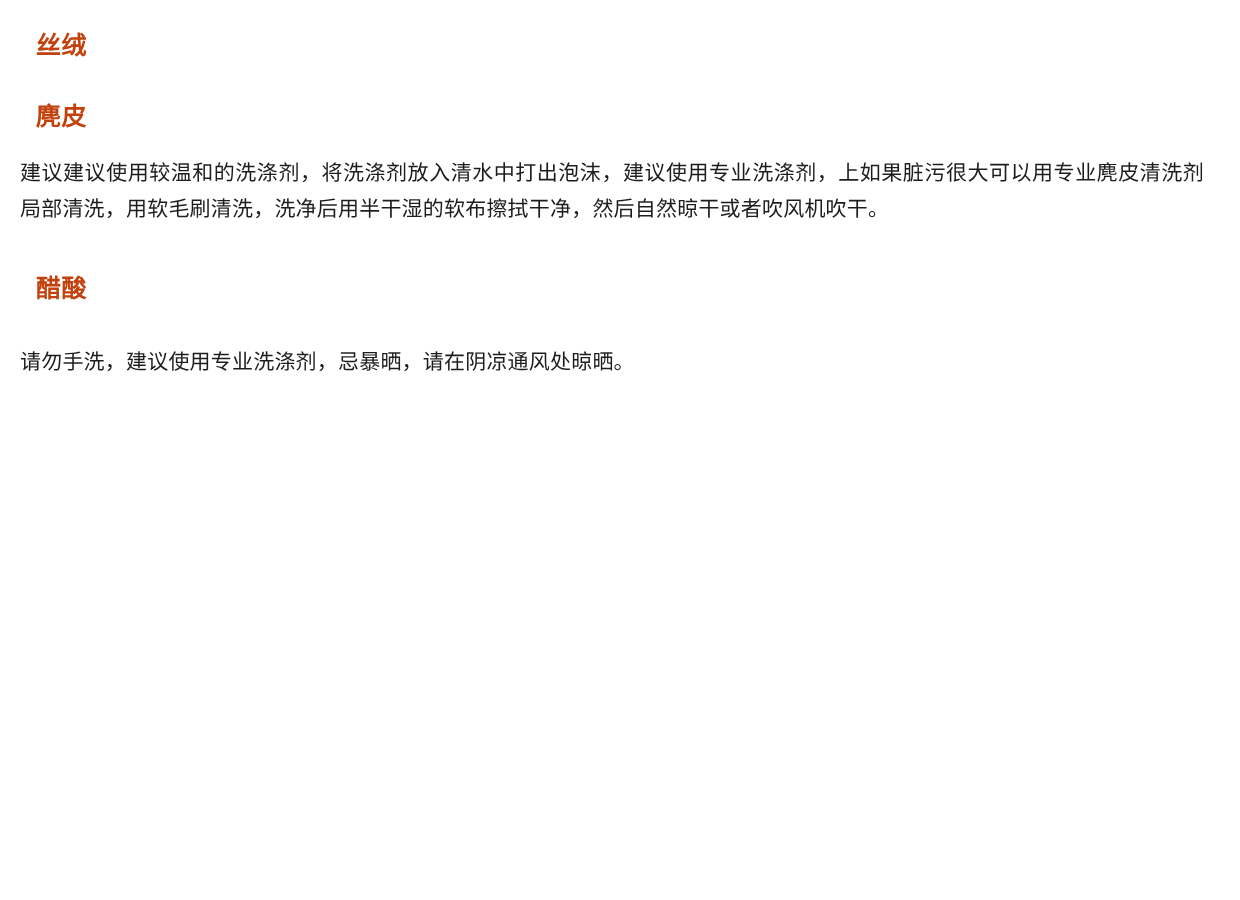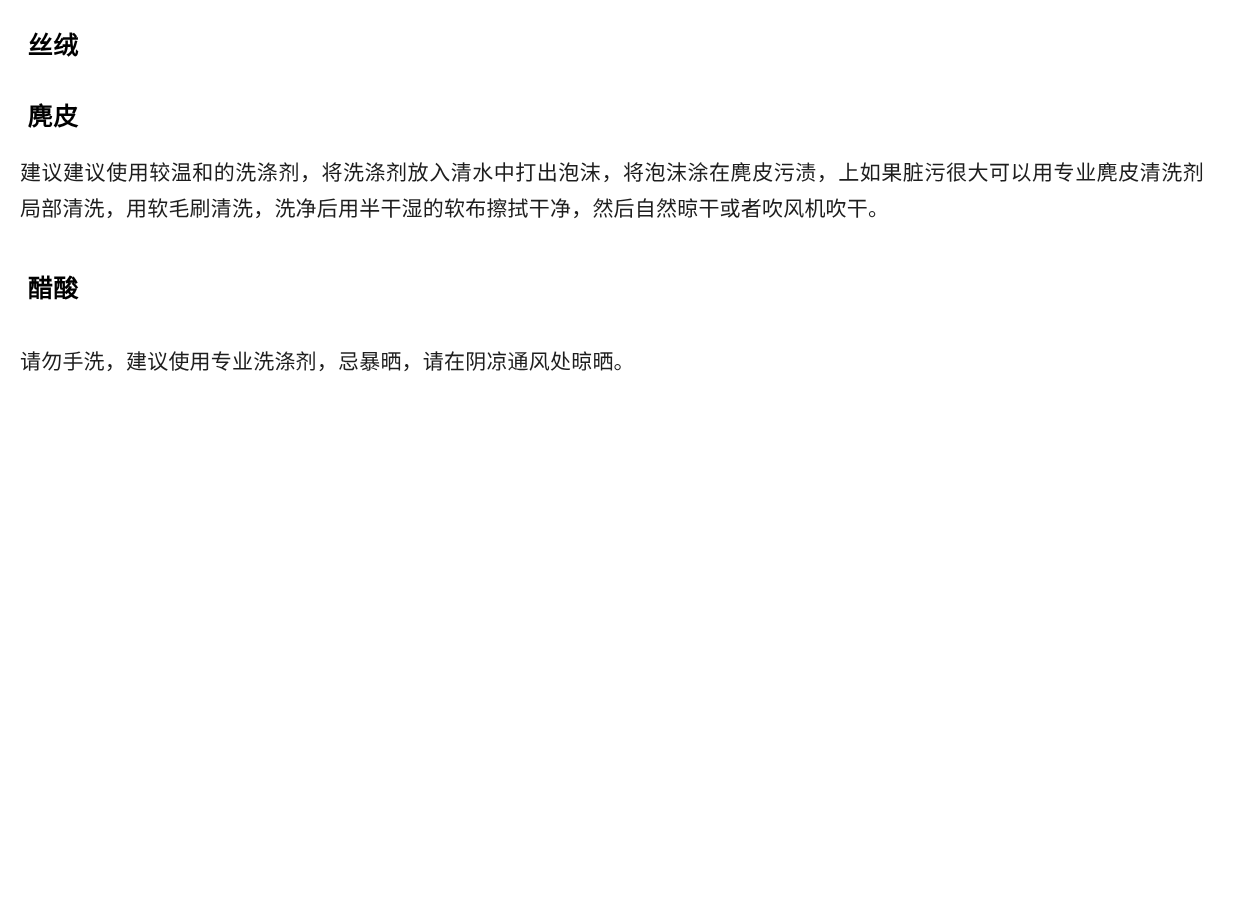--- a/index.html
+++ b/index.html
@@ -20,22 +20,22 @@
     box-sizing: border-box;
     padding: 30px 36px 24px 20px;
   }
   .care-section {
     margin: 0;
   }
   .care-heading {
     font-size: 25px;
     font-weight: 700;
     line-height: 1.25;
-    color: #000000;
-    margin: 0 0 22px 8px;
+    color: #c2410c;
+    margin: 0 0 22px 16px;
     letter-spacing: 0.5px;
   }
   .care-body {
     font-size: 21px;
     line-height: 1.72;
     color: #1d1d1d;
     margin: 0;
     letter-spacing: 0.2px;
     text-align: justify;
     text-justify: inter-character;
@@ -55,21 +55,21 @@
 <body>
 
 <div class="page">
 
   <section class="care-section">
     <h2 class="care-heading">丝绒</h2>
   </section>
 
   <section class="care-section gap-large">
     <h2 class="care-heading">麂皮</h2>
-    <p class="care-body">建议建议使用较温和的洗涤剂，将洗涤剂放入清水中打出泡沫，将泡沫涂在麂皮污渍，上如果脏污很大可以用专业麂皮清洗剂局部清洗，用软毛刷清洗，洗净后用半干湿的软布擦拭干净，然后自然晾干或者吹风机吹干。</p>
+    <p class="care-body">建议建议使用较温和的洗涤剂，将洗涤剂放入清水中打出泡沫，建议使用专业洗涤剂，上如果脏污很大可以用专业麂皮清洗剂局部清洗，用软毛刷清洗，洗净后用半干湿的软布擦拭干净，然后自然晾干或者吹风机吹干。</p>
   </section>
 
   <section class="care-section tight">
     <h2 class="care-heading">醋酸</h2>
   </section>
 
   <section class="care-section tight">
     <p class="care-body">请勿手洗，建议使用专业洗涤剂，忌暴晒，请在阴凉通风处晾晒。</p>
   </section>
 

